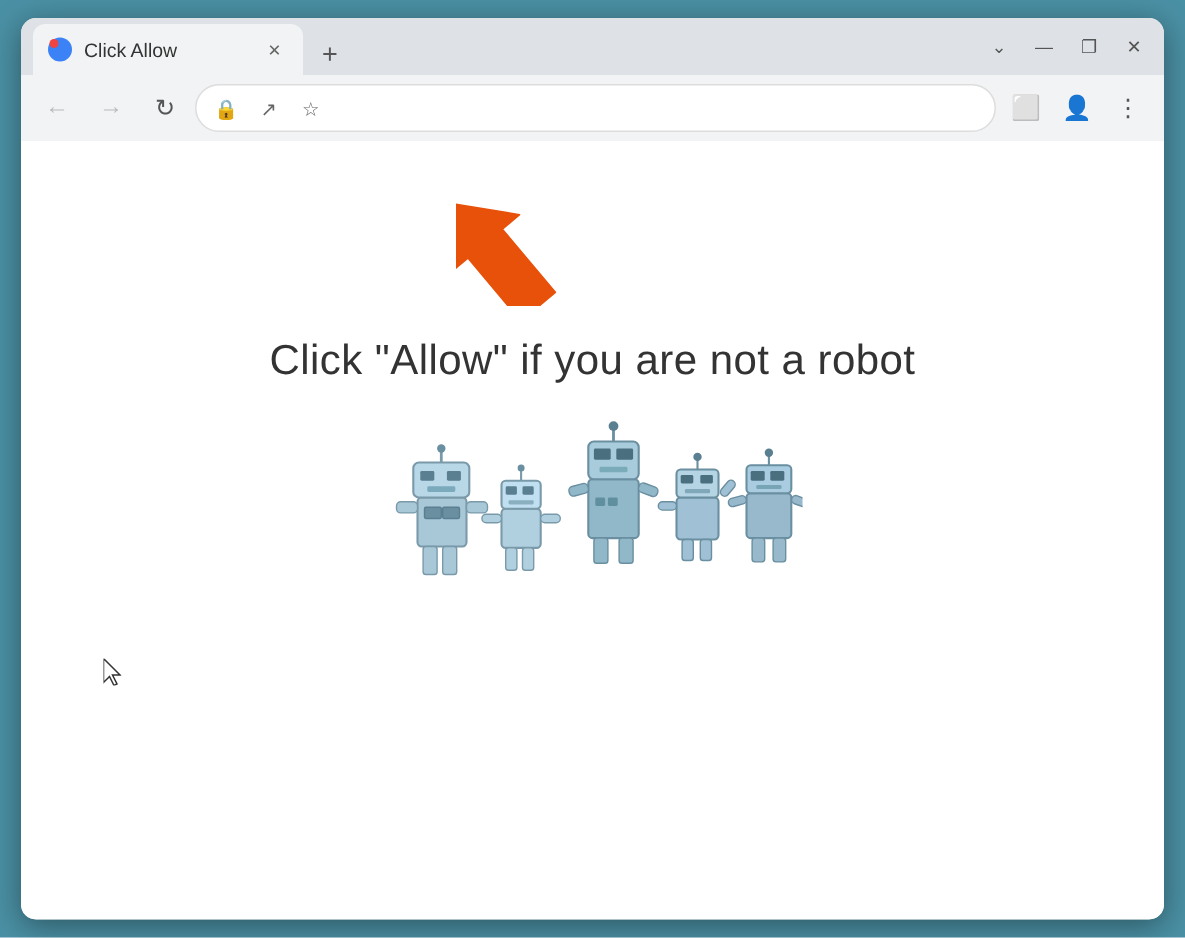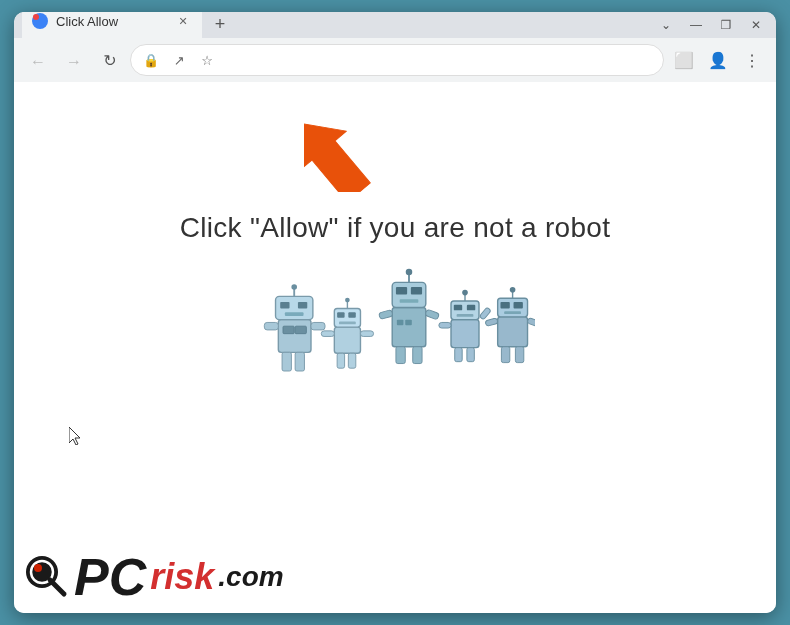--- a/index.html
+++ b/index.html
@@ -20,21 +20,21 @@
       border-radius: 10px;
       box-shadow: 0 4px 20px rgba(0,0,0,0.4);
       overflow: hidden;
       display: flex;
       flex-direction: column;
     }
 
     
     .title-bar {
       background: #dee1e6;
-      height: 26px;
+      height: 38px;
       display: flex;
       align-items: center;
       padding: 0 8px;
       border-radius: 10px 10px 0 0;
     }
 
     .tabs-area {
       display: flex;
       align-items: flex-end;
       flex: 1;
@@ -432,27 +432,15 @@
           <rect x="40" y="40" width="13" height="6" rx="3" fill="#98b8cc" stroke="#6a8fa0" stroke-width="1" transform="rotate(20, 47, 43)"></rect>
           <rect x="-5" y="40" width="13" height="6" rx="3" fill="#98b8cc" stroke="#6a8fa0" stroke-width="1" transform="rotate(-15, 0, 43)"></rect>
         </g>
       </svg>
     </div>
 
     <svg class="cursor" viewBox="0 0 12 18" xmlns="http://www.w3.org/2000/svg">
       <polygon points="0,0 0,16 4,12 7,18 9,17 6,11 11,11" fill="white" stroke="#333" stroke-width="1"></polygon>
     </svg>
 
-    <div class="watermark">
-
-      <svg width="46" height="46" viewBox="0 0 46 46" xmlns="http://www.w3.org/2000/svg">
-        <circle cx="18" cy="18" r="16" fill="#1a1a1a"></circle>
-        <circle cx="18" cy="18" r="11" fill="none" stroke="white" stroke-width="2.5"></circle>
-        <circle cx="14" cy="14" r="4" fill="#cc2200"></circle>
-        <line x1="26" y1="26" x2="40" y2="40" stroke="#1a1a1a" stroke-width="5" stroke-linecap="round"></line>
-      </svg>
-      <span class="watermark-text-pc">PC</span>
-      <span class="watermark-text-risk">risk</span>
-      <span class="watermark-text-com">.com</span>
-    </div>
 
   </div>
 </div>
 
 </body></html>

